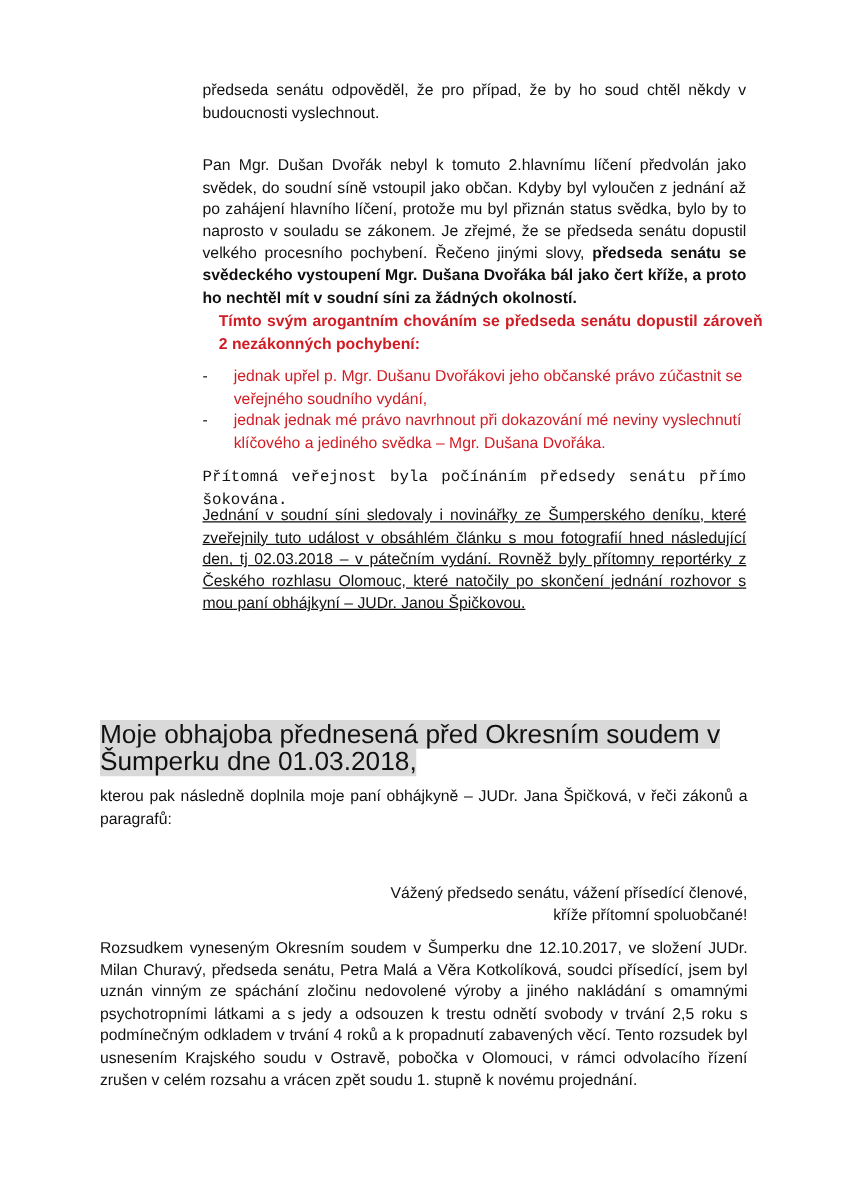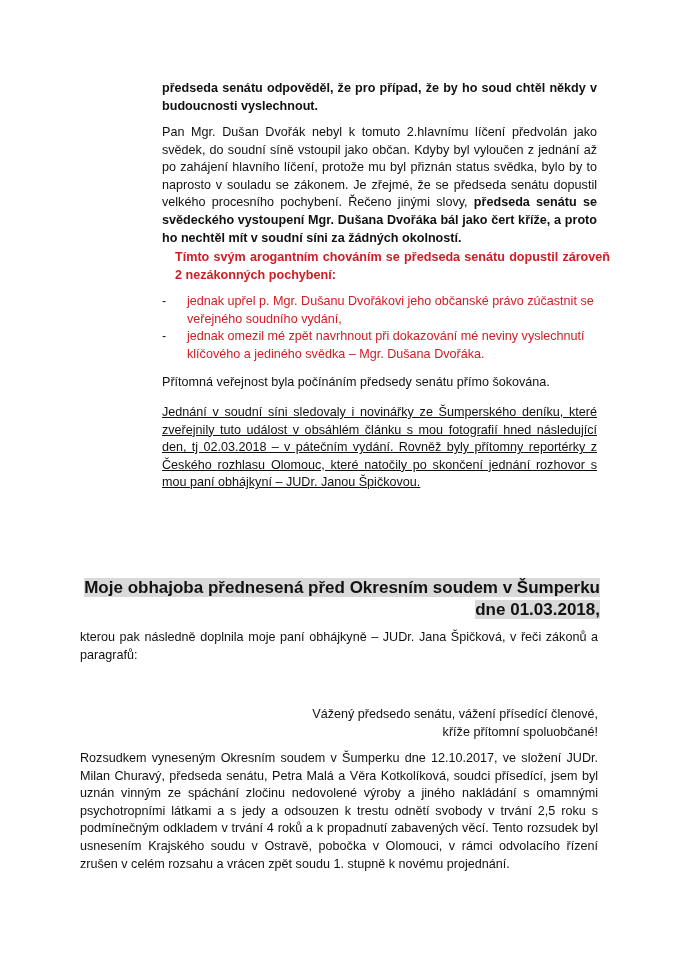--- a/index.html
+++ b/index.html
@@ -51,53 +51,52 @@
     position: absolute;
     left: 0;
     top: 0;
     color: #111111;
   }
   .heading {
     position: absolute;
     left: 80px;
     top: 577px;
     width: 520px;
-    font-size: 17px;
+    font-size: 21px;
     line-height: 22px;
-    font-weight: bold;
+    font-weight: normal;
     color: #111111;
-    text-align: right;
   }
   .heading span {
     background: #d9d9d9;
   }
 </style>
 </head>
 <body>
 
 <div class="page">
 
-  <p class="p upper" style="top:80px;font-weight:bold;">předseda senátu odpověděl, že pro případ, že by ho soud chtěl někdy v budoucnosti vyslechnout.</p>
+  <p class="p upper" style="top:64px;">předseda senátu odpověděl, že pro případ, že by ho soud chtěl někdy v budoucnosti vyslechnout.</p>
 
   <p class="p upper" style="top:124px;"><span>Pan Mgr. Dušan Dvořák nebyl k tomuto 2.hlavnímu líčení předvolán jako svědek, do soudní síně vstoupil jako občan. Kdyby byl vyloučen z jednání až po zahájení hlavního líčení, protože mu byl přiznán status svědka, bylo by to naprosto v souladu se zákonem. Je zřejmé, že se předseda senátu dopustil velkého procesního pochybení. Řečeno jinými slovy, </span><span class="bold">předseda senátu se svědeckého vystoupení Mgr. Dušana Dvořáka bál jako čert kříže, a proto ho nechtěl mít v soudní síni za žádných okolností.</span></p>
 
   <p class="p upper bold red" style="top:249px;margin-left:13px;">Tímto svým arogantním chováním se předseda senátu dopustil zároveň 2 nezákonných pochybení:</p>
 
   <ul class="bullet-list" style="top:293px;">
     <li>
       <span class="dash">-</span>
       <span>jednak upřel p. Mgr. Dušanu Dvořákovi jeho občanské právo zúčastnit se veřejného soudního vydání,</span>
     </li>
     <li>
       <span class="dash">-</span>
-      <span>jednak omezil mé zpět navrhnout při dokazování mé neviny vyslechnutí klíčového a jediného svědka – Mgr. Dušana Dvořáka.</span>
+      <span>jednak jednak mé právo navrhnout při dokazování mé neviny vyslechnutí klíčového a jediného svědka – Mgr. Dušana Dvořáka.</span>
     </li>
   </ul>
 
-  <p class="p upper" style="top:374px;">Přítomná veřejnost byla počínáním předsedy senátu přímo šokována.</p>
+  <p class="p upper" style="top:374px;font-family:Liberation Mono, monospace;">Přítomná veřejnost byla počínáním předsedy senátu přímo šokována.</p>
 
   <p class="p upper" style="top:404px;text-decoration:underline;">Jednání v soudní síni sledovaly i novinářky ze Šumperského deníku, které zveřejnily tuto událost v obsáhlém článku s mou fotografií hned následující den, tj  02.03.2018 – v pátečním vydání. Rovněž byly přítomny reportérky z Českého rozhlasu Olomouc, které natočily po skončení jednání rozhovor s mou paní obhájkyní – JUDr. Janou Špičkovou.</p>
 
   <div class="heading"><span>Moje obhajoba přednesená před Okresním soudem v Šumperku dne 01.03.2018,</span></div>
 
   <p class="p lower" style="top:629px;">kterou pak následně doplnila moje paní obhájkyně – JUDr. Jana Špičková, v řeči zákonů a paragrafů:</p>
 
   <p class="p lower" style="top:706px; text-align:right;">
     <span>Vážený předsedo senátu, vážení přísedící členové,</span><br>
     <span>kříže přítomní spoluobčané!</span>

